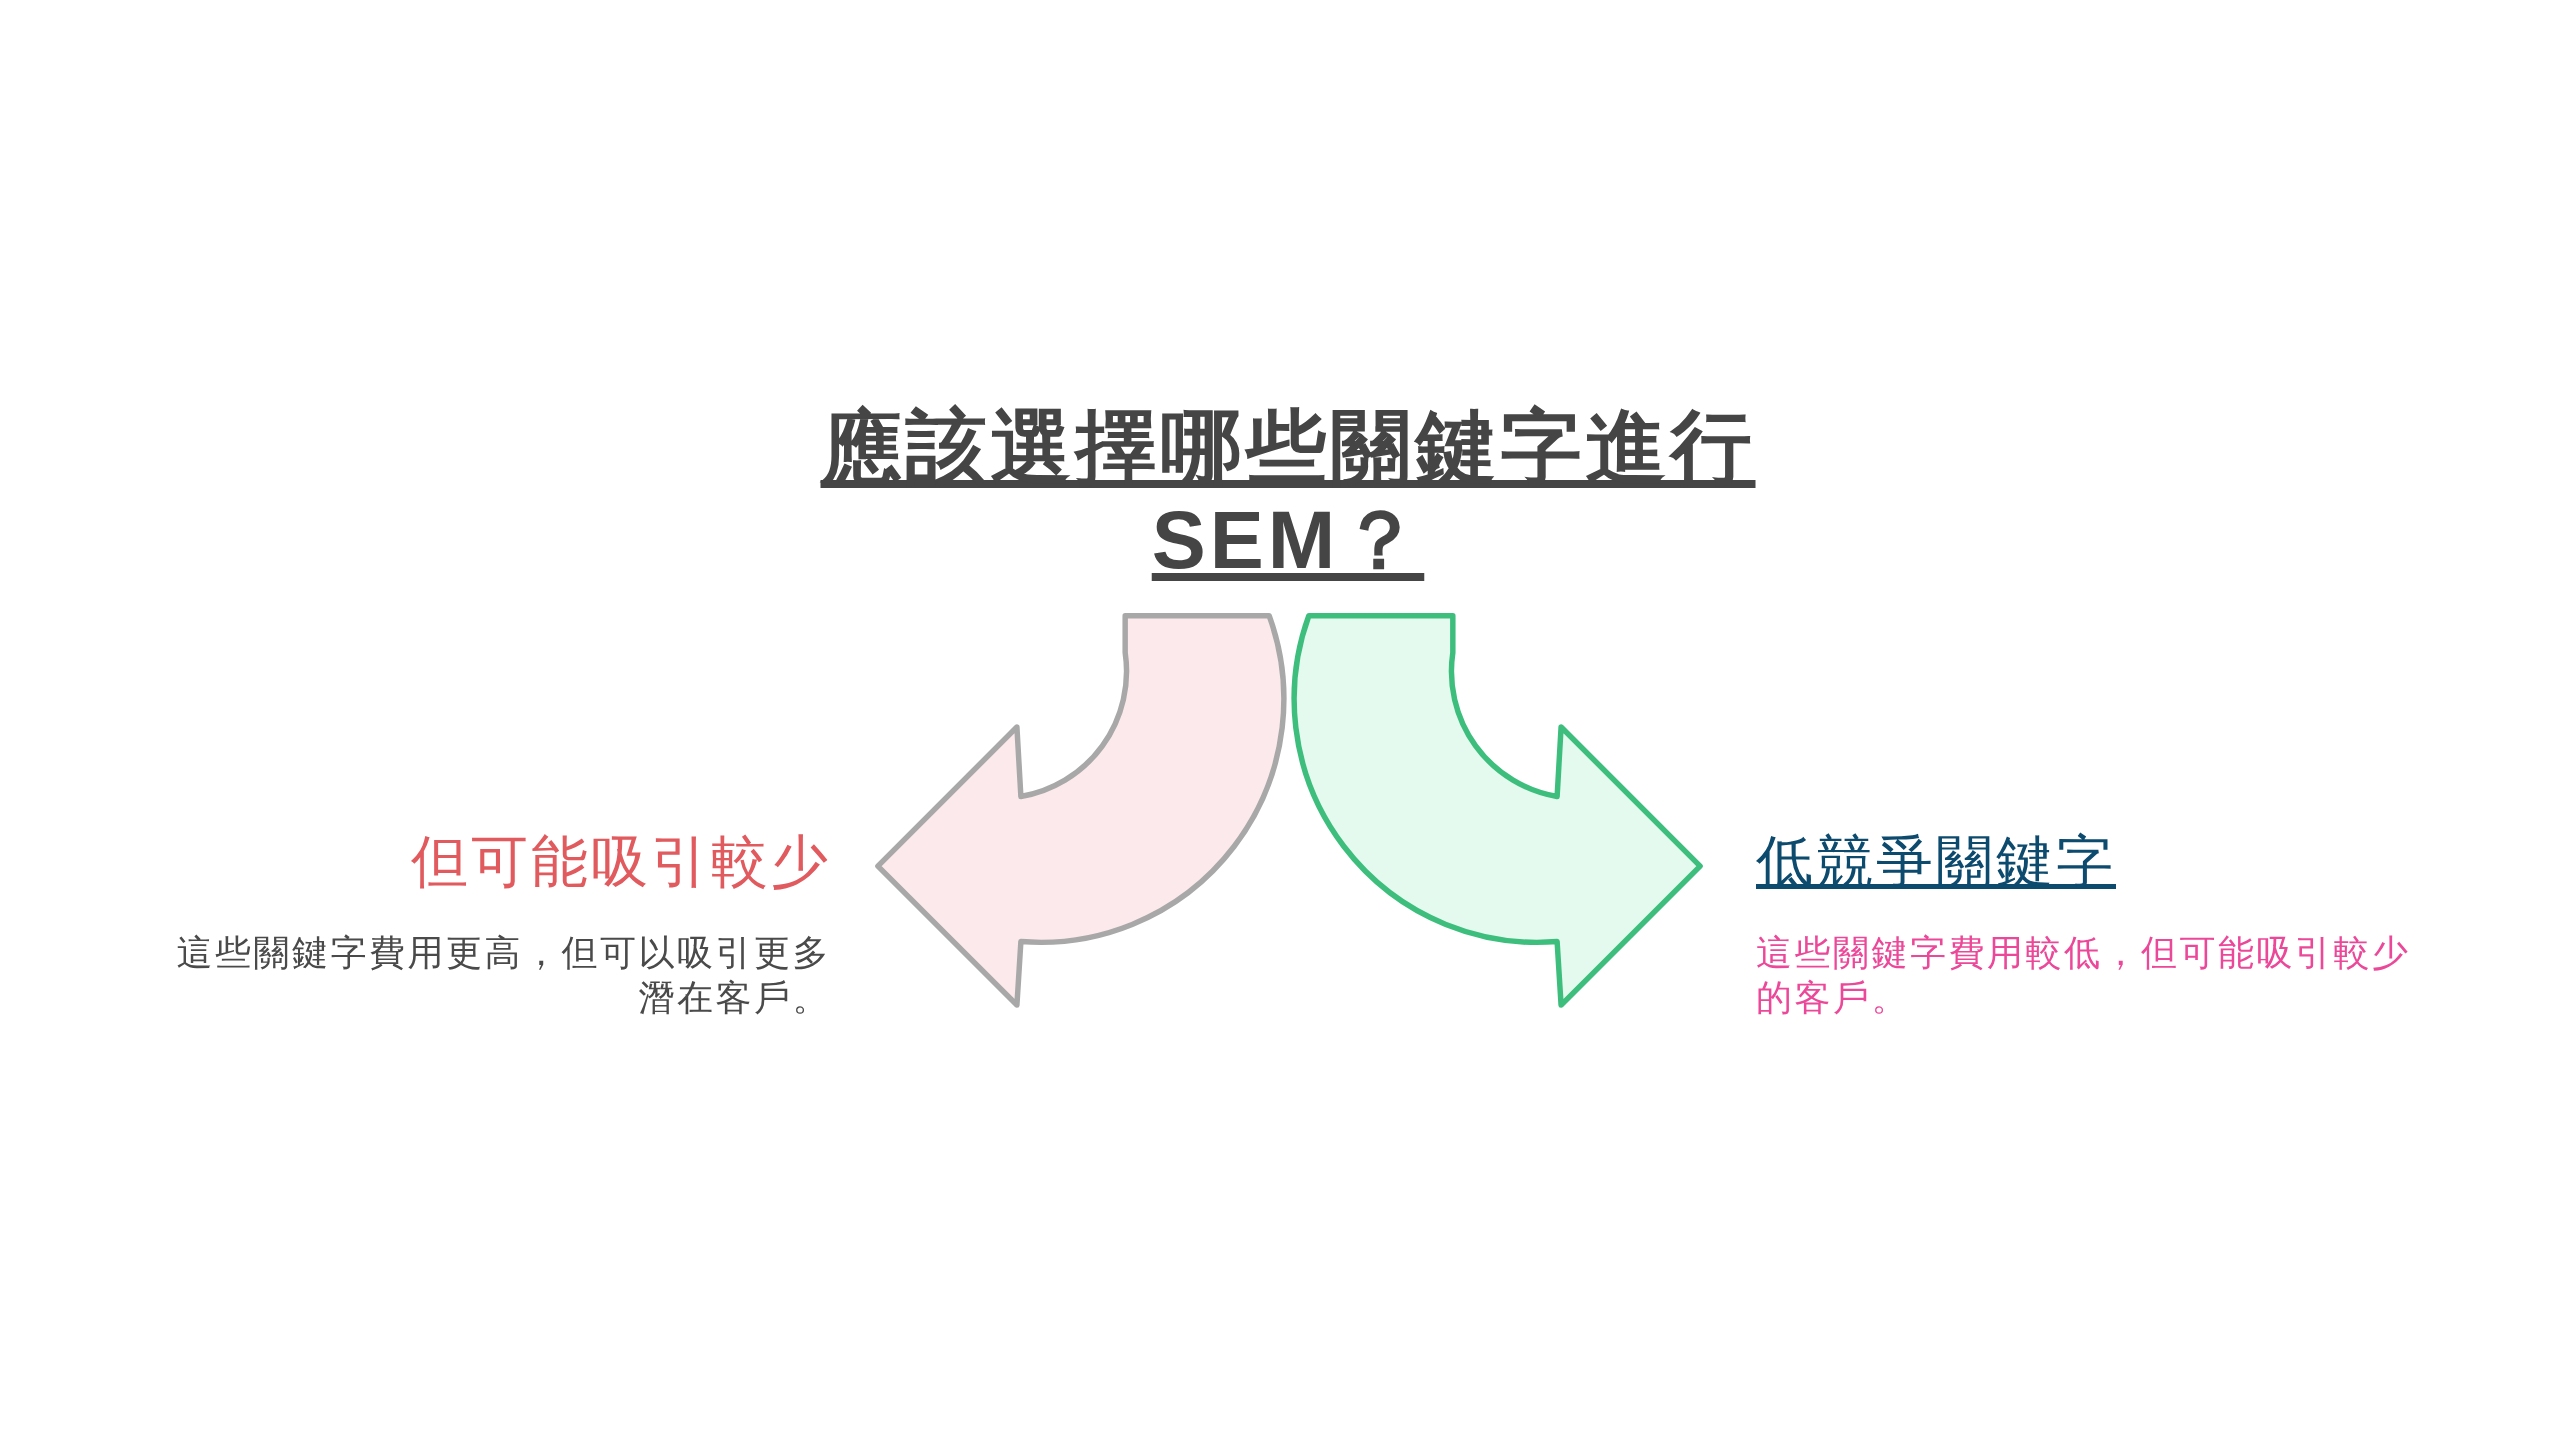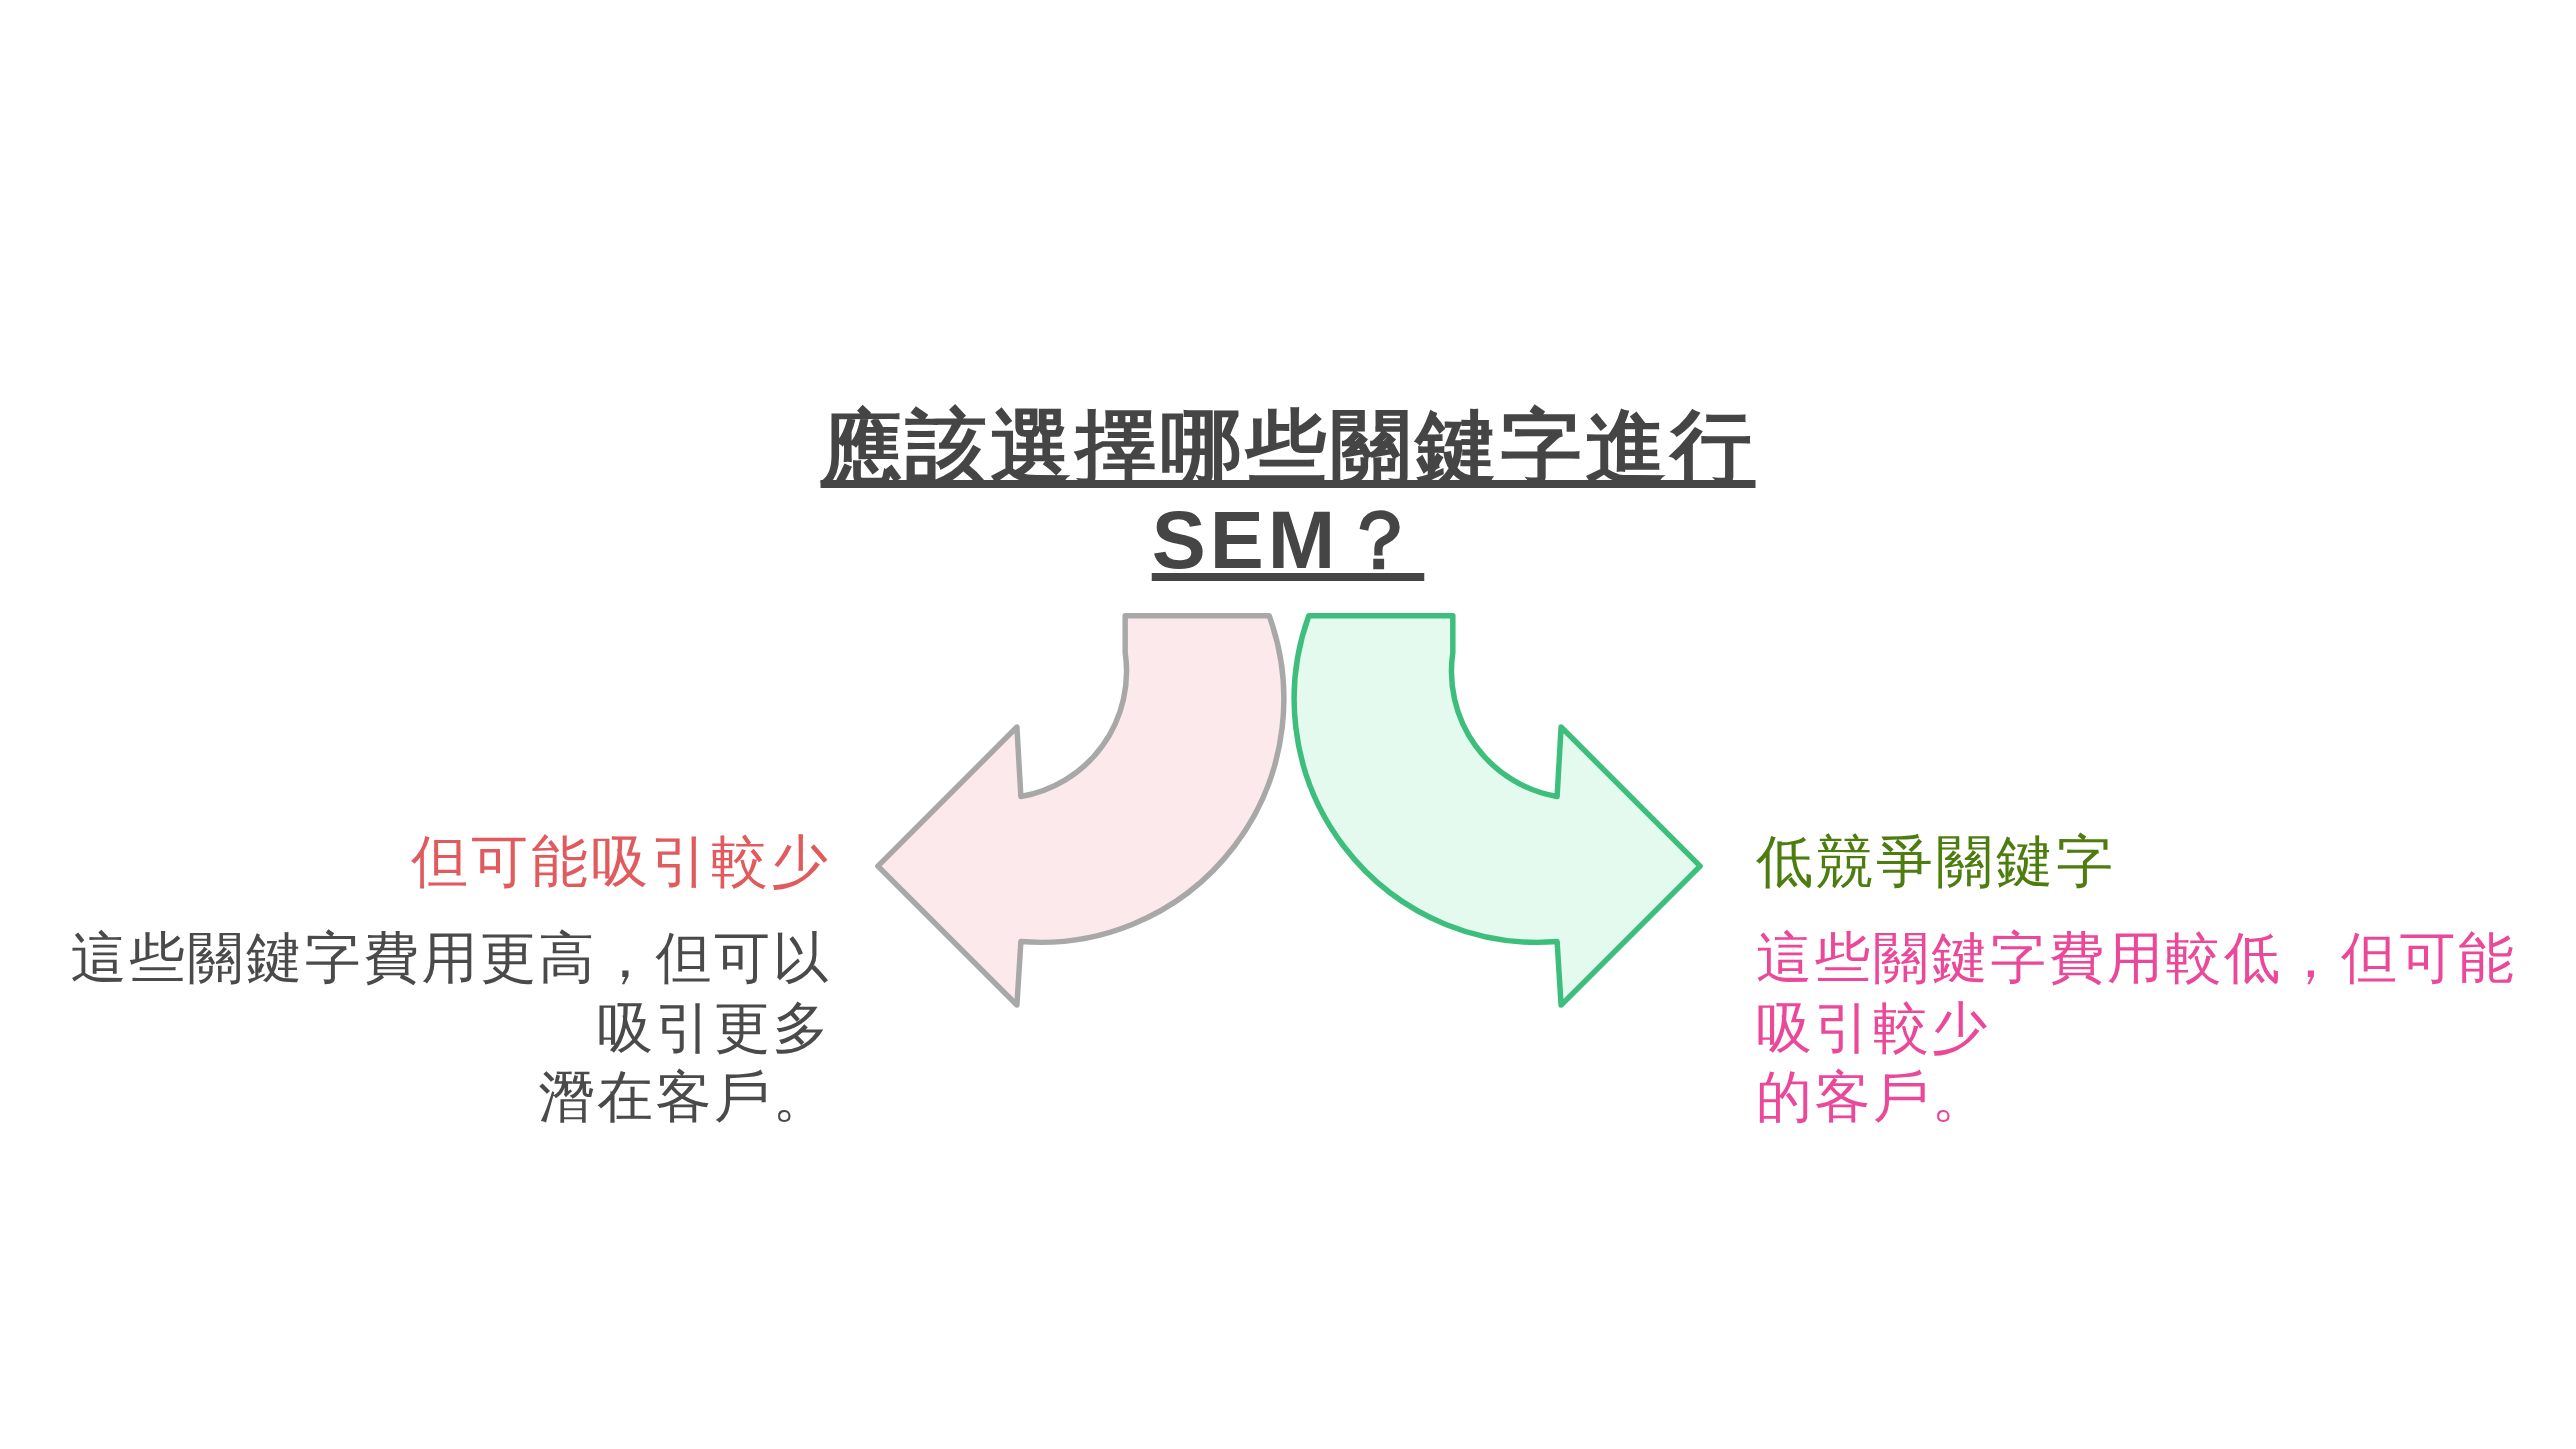--- a/index.html
+++ b/index.html
@@ -45,22 +45,22 @@
   }
   .branch-block.left  { right: 1745px; text-align: right; }
   .branch-block.right { left: 1756px;  text-align: left; }
   .branch-heading {
     font-size: 57px;
     font-weight: 400;
     line-height: 1.2;
     letter-spacing: 3px;
   }
   .branch-description {
-    margin-top: 28px;
-    font-size: 56px;
+    margin-top: 36px;
+    font-size: 36px;
     font-weight: 400;
     line-height: 1.24;
     letter-spacing: 2.5px;
     white-space: pre-line;
   }
 </style>
 </head>
 <body style="background: rgb(255, 255, 255);">
 
 <div class="canvas">
@@ -76,19 +76,19 @@
     <path stroke-width="5.5" stroke-linejoin="round" d="M 177 30 L 32 30 A 245 245 0 0 0 282 358 L 286 422 L 426 282 L 286 142 L 282 212 A 128 128 0 0 1 177 67 Z" fill="#e5faee" stroke="#3dbe7d"></path>
   </svg>
 
   <div class="branch-block left">
     <div class="branch-heading" style="color: rgb(224, 90, 94);">但可能吸引較少</div>
     <div class="branch-description" style="color: rgb(74, 74, 74);">這些關鍵字費用更高，但可以吸引更多
 潛在客戶。</div>
   </div>
 
   <div class="branch-block right">
-    <div class="branch-heading" style="color: #4d7c0f;">低競爭關鍵字</div>
+    <div class="branch-heading" style="color: #0c4a6e; text-decoration: underline;">低競爭關鍵字</div>
     <div class="branch-description" style="color: #ec4899;">這些關鍵字費用較低，但可能吸引較少
 的客戶。</div>
   </div>
 
 </div>
 
 
 </body></html>

